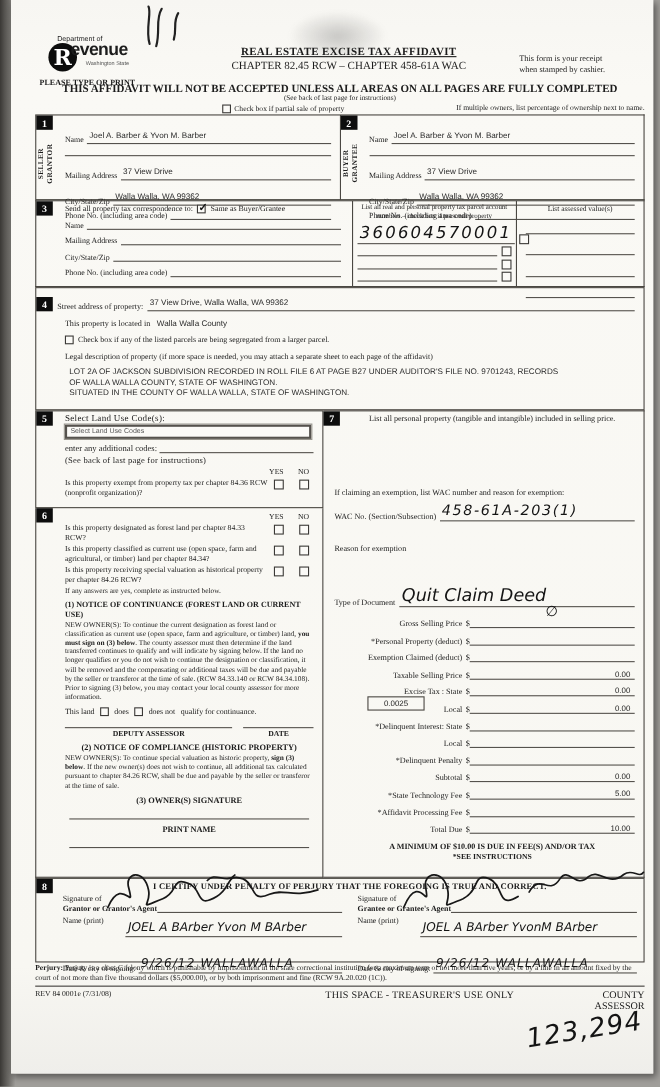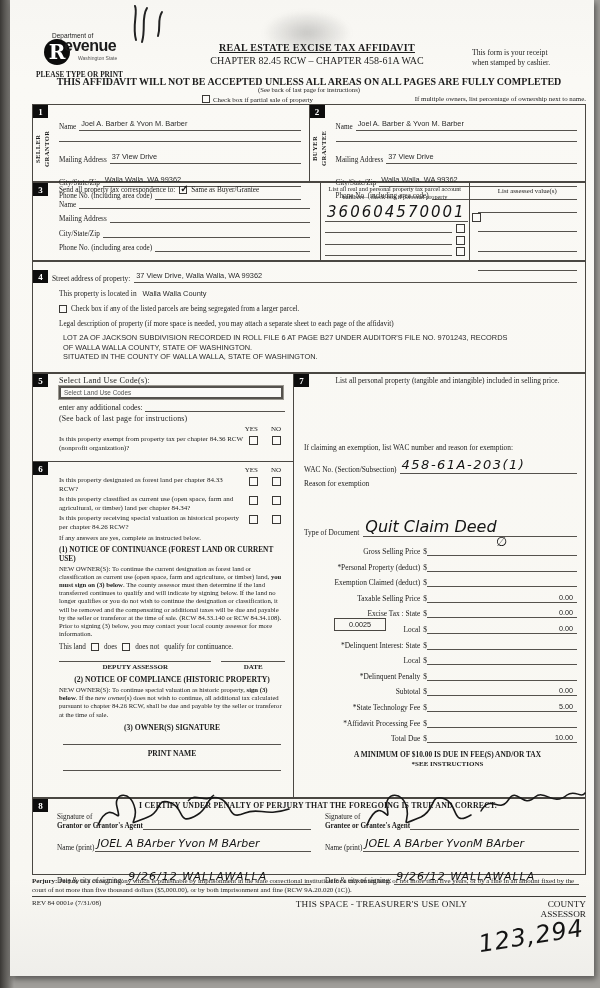--- a/index.html
+++ b/index.html
@@ -119,21 +119,21 @@
   .sigline { border-bottom:1px solid #55524d; height:13px; margin:0 4px; }
   .center-b { text-align:center; font-weight:bold; font-size:7.6px; margin-top:4px; }
 
   .mright { flex:1; border:1px solid #4a4742; border-left:none; position:relative; padding:2px 8px 2px 24px; }
   .mright .numchip { position:absolute; left:0; top:0; }
   .s7head { font-size:7.4px; line-height:9.4px;text-align:center; }
   .exemption-note { font-size:7.4px; margin-top:58px; margin-left:-14px; }
   .wacrow { display:flex; align-items:flex-end; gap:3px; margin-top:3px; margin-left:-14px; }
   .wacrow .lab { font-size:7.4px; }
   .wac-hand { font-size:13px; letter-spacing:1.5px; font-style:italic; line-height:13px; white-space:nowrap; }
-  .reason { font-size:7.4px; margin-top:5px; margin-left:-14px; }
+  .reason { font-size:7.4px; margin-top:20px; margin-left:-14px; }
   .docrow { display:flex; align-items:flex-end; gap:4px; margin-left:-14px; }
   .docrow .lab { font-size:7.4px; }
   .type-hand { font-size:16px; font-style:italic; line-height:15px; white-space:nowrap; transform:rotate(-1deg); }
   .date-hand { font-size:15px; letter-spacing:2px; font-style:italic; line-height:14px; white-space:nowrap; }
   .fees { margin-top:3px; }
   .fee { display:flex; align-items:flex-end; height:15.6px; position:relative; }
   .fee .flab { flex:1; text-align:right; font-size:7.4px; padding-right:3px; white-space:nowrap; }
   .fee .fds { font-size:7.4px; }
   .fee .ful { width:150px; border-bottom:1px solid #55524d; min-height:9px; text-align:right;
     font-family:"Liberation Sans", sans-serif; font-size:7.2px; padding-right:4px; position:relative; }
@@ -145,21 +145,21 @@
 
   
   .sec8 { left:22px; top:798px; width:554px; height:77px; border:1px solid #4a4742; position:relative; padding:2px 6px 2px 24px; }
   .sec8 .numchip { position:absolute; left:0; top:0; }
   .certline { text-align:center; font-weight:bold; font-size:7.8px; letter-spacing:.2px; }
   .sig-grid { display:flex; gap:14px; margin-top:3px; }
   .sig-col { flex:1; }
   .sig-who { font-size:7.2px; line-height:8.6px; }
   .sig-who-row { display:flex; align-items:flex-end; }
   .sig-who-row .ul { min-height:8px; }
-  .nprow { display:flex; align-items:flex-end; gap:1px; margin-top:3px; }
+  .nprow { display:flex; align-items:flex-start; gap:20px; margin-top:3px; }
   .nprow .lab { font-size:7.2px; white-space:nowrap; }
   .name-hand { font-size:11px; font-style:italic; white-space:nowrap; line-height:11px; }
   .dcrow { display:flex; align-items:flex-end; gap:3px; margin-top:14px; }
   .dcrow .lab { font-size:7.2px; white-space:nowrap; }
   .date-city-hand { font-size:11px; font-style:italic; letter-spacing:1px; white-space:nowrap; line-height:11px; }
   .sig-svg { position:absolute; pointer-events:none; }
 
   
   .perjury { left:22px; top:877px; width:554px; font-size:6.9px; line-height:8.6px; border-bottom:1px solid #3f3d39; padding-bottom:2px; }
   .footer { left:22px; top:899px; width:554px; display:flex; align-items:flex-start;gap:40px; }

